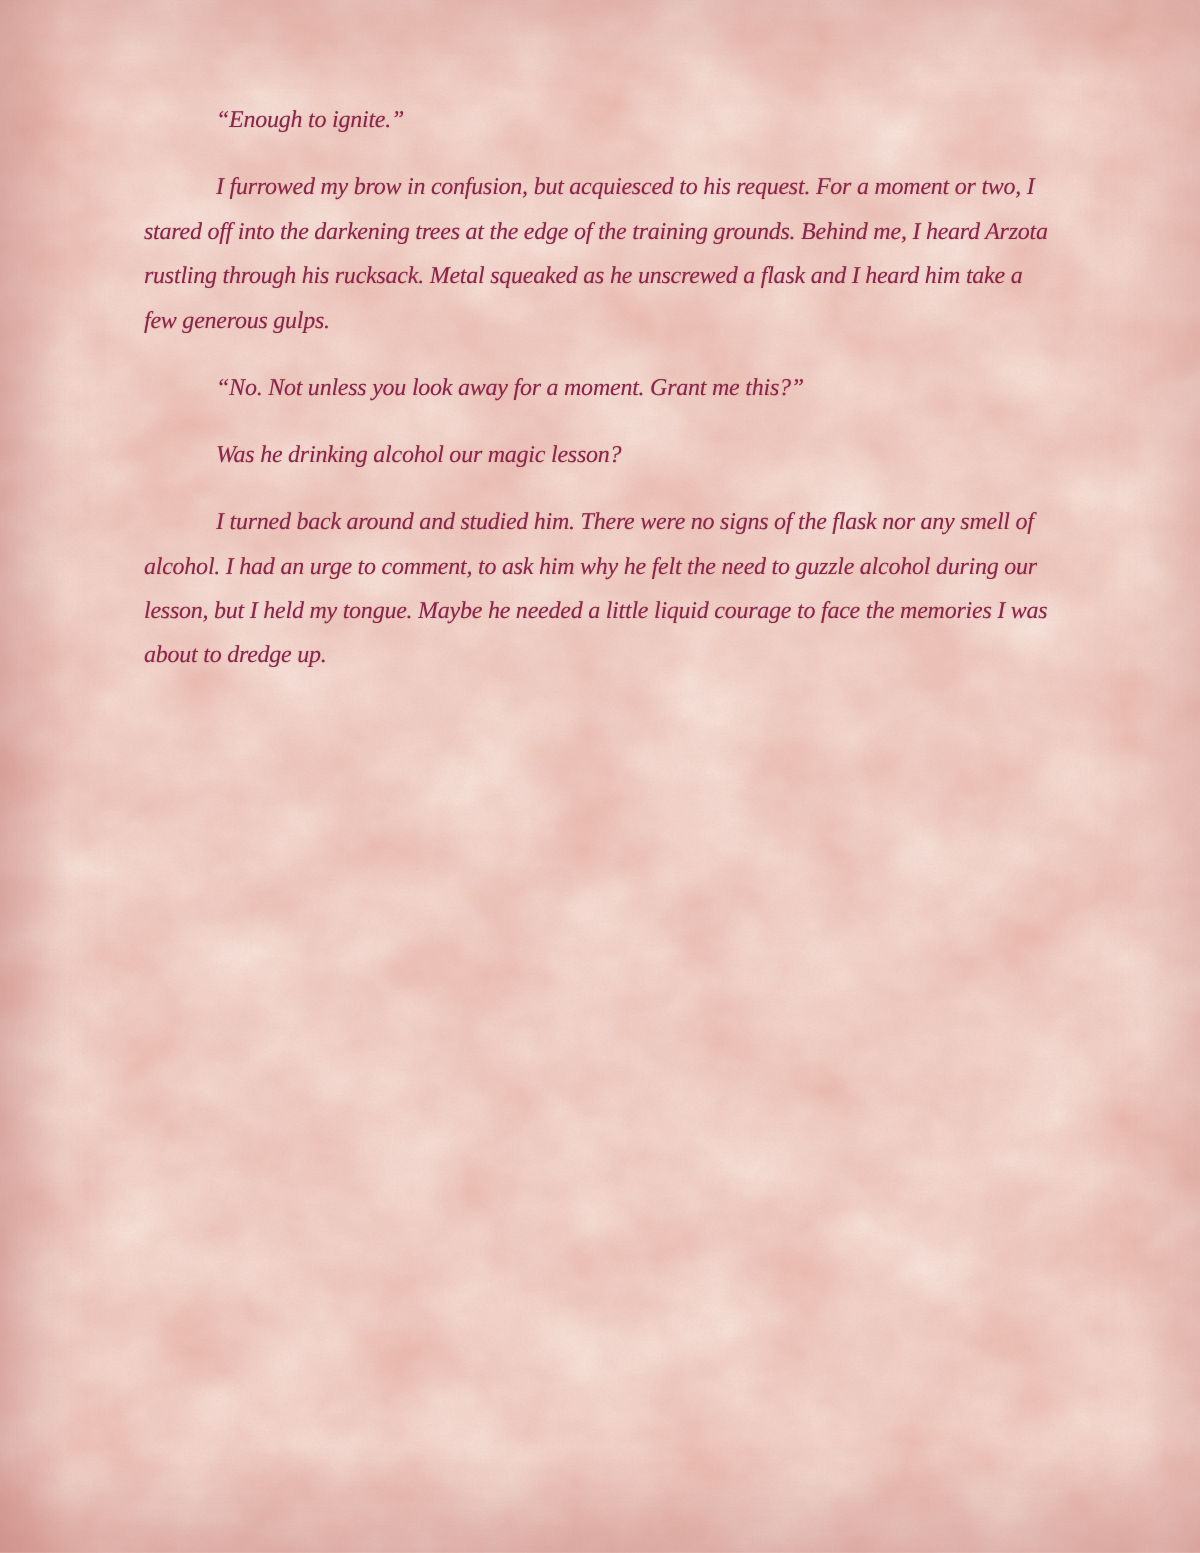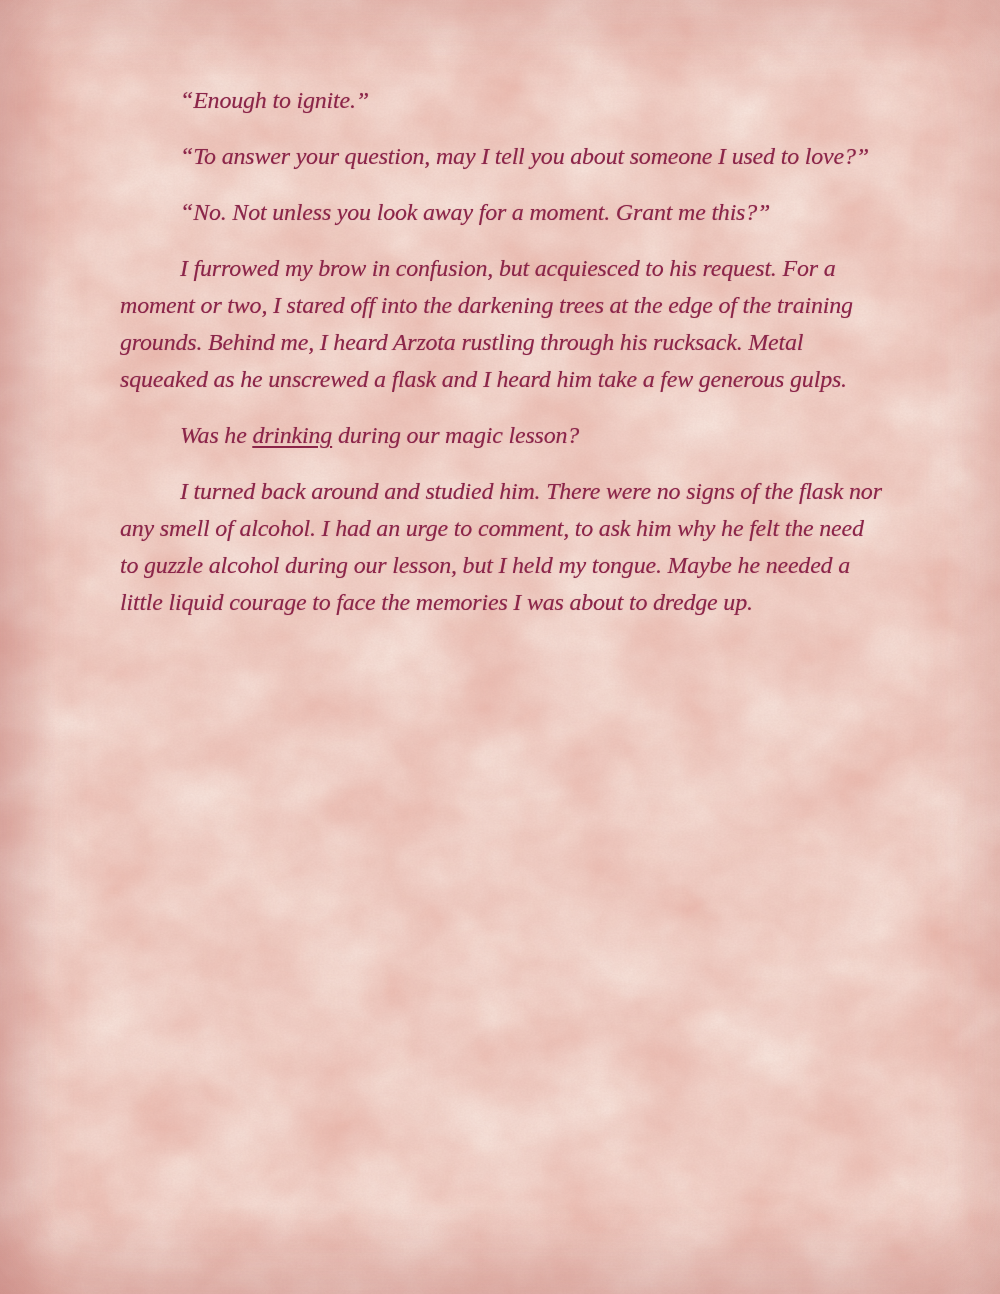--- a/index.html
+++ b/index.html
@@ -31,32 +31,31 @@
       linear-gradient(180deg, rgba(198,128,118,0.14), rgba(198,128,118,0) 70px),
       linear-gradient(0deg,   rgba(188,114,108,0.24), rgba(188,114,108,0) 85px);
     box-shadow: inset 0 0 90px rgba(170,95,95,0.18);
   }
   .text-block {
     position: absolute;
     left: 120px;
     top: 82px;
     width: 762px;
     font-style: italic;
-    font-size: 24px;
+    font-size: 20px;
     line-height: 37px;
     letter-spacing: -0.2px;
     color: #8b2549;
     text-shadow: 0 0 1px rgba(139,37,73,0.45);
   }
   .text-block p {
     margin: 0 0 19px 0;
     text-indent: 60px;
   }
   .text-block .u {
-    text-decoration: underline;
     text-decoration-thickness: 2px;
     text-underline-offset: 3px;
   }
 </style>
 </head>
 <body>
 
 <svg class="paper-texture" width="1000" height="1294" viewBox="0 0 1000 1294" preserveAspectRatio="none" xmlns="http://www.w3.org/2000/svg" aria-hidden="true">
   <defs>
     <filter id="cloudsLight" x="-5%" y="-5%" width="110%" height="110%">
@@ -75,18 +74,17 @@
   <rect width="1000" height="1294" fill="#e9b2a6"></rect>
   <rect width="1000" height="1294" filter="url(#cloudsLight)"></rect>
   <rect width="1000" height="1294" filter="url(#cloudsDark)"></rect>
   <rect width="1000" height="1294" filter="url(#grain)"></rect>
 </svg>
 
 <div class="vignette"></div>
 
 <main class="text-block">
     <p><span>“Enough to ignite.”</span></p>
-    <p><span>“To answer your question, may I tell you about someone I used to love?”</span></p>
+    <p><span>I furrowed my brow in confusion, but acquiesced to his request. For a moment or two, I stared off into the darkening trees at the edge of the training grounds. Behind me, I heard Arzota rustling through his rucksack. Metal squeaked as he unscrewed a flask and I heard him take a few generous gulps.</span></p>
     <p><span>“No. Not unless you look away for a moment. Grant me this?”</span></p>
-    <p><span>I furrowed my brow in confusion, but acquiesced to his request. For a moment or two, I stared off into the darkening trees at the edge of the training grounds. Behind me, I heard Arzota rustling through his rucksack. Metal squeaked as he unscrewed a flask and I heard him take a few generous gulps.</span></p>
-    <p><span>Was he </span><span class="u">drinking</span><span> during our magic lesson?</span></p>
+    <p><span>Was he </span><span class="u">drinking</span><span> alcohol our magic lesson?</span></p>
     <p><span>I turned back around and studied him. There were no signs of the flask nor any smell of alcohol. I had an urge to comment, to ask him why he felt the need to guzzle alcohol during our lesson, but I held my tongue. Maybe he needed a little liquid courage to face the memories I was about to dredge up.</span></p>
   </main>
 
 </body></html>

